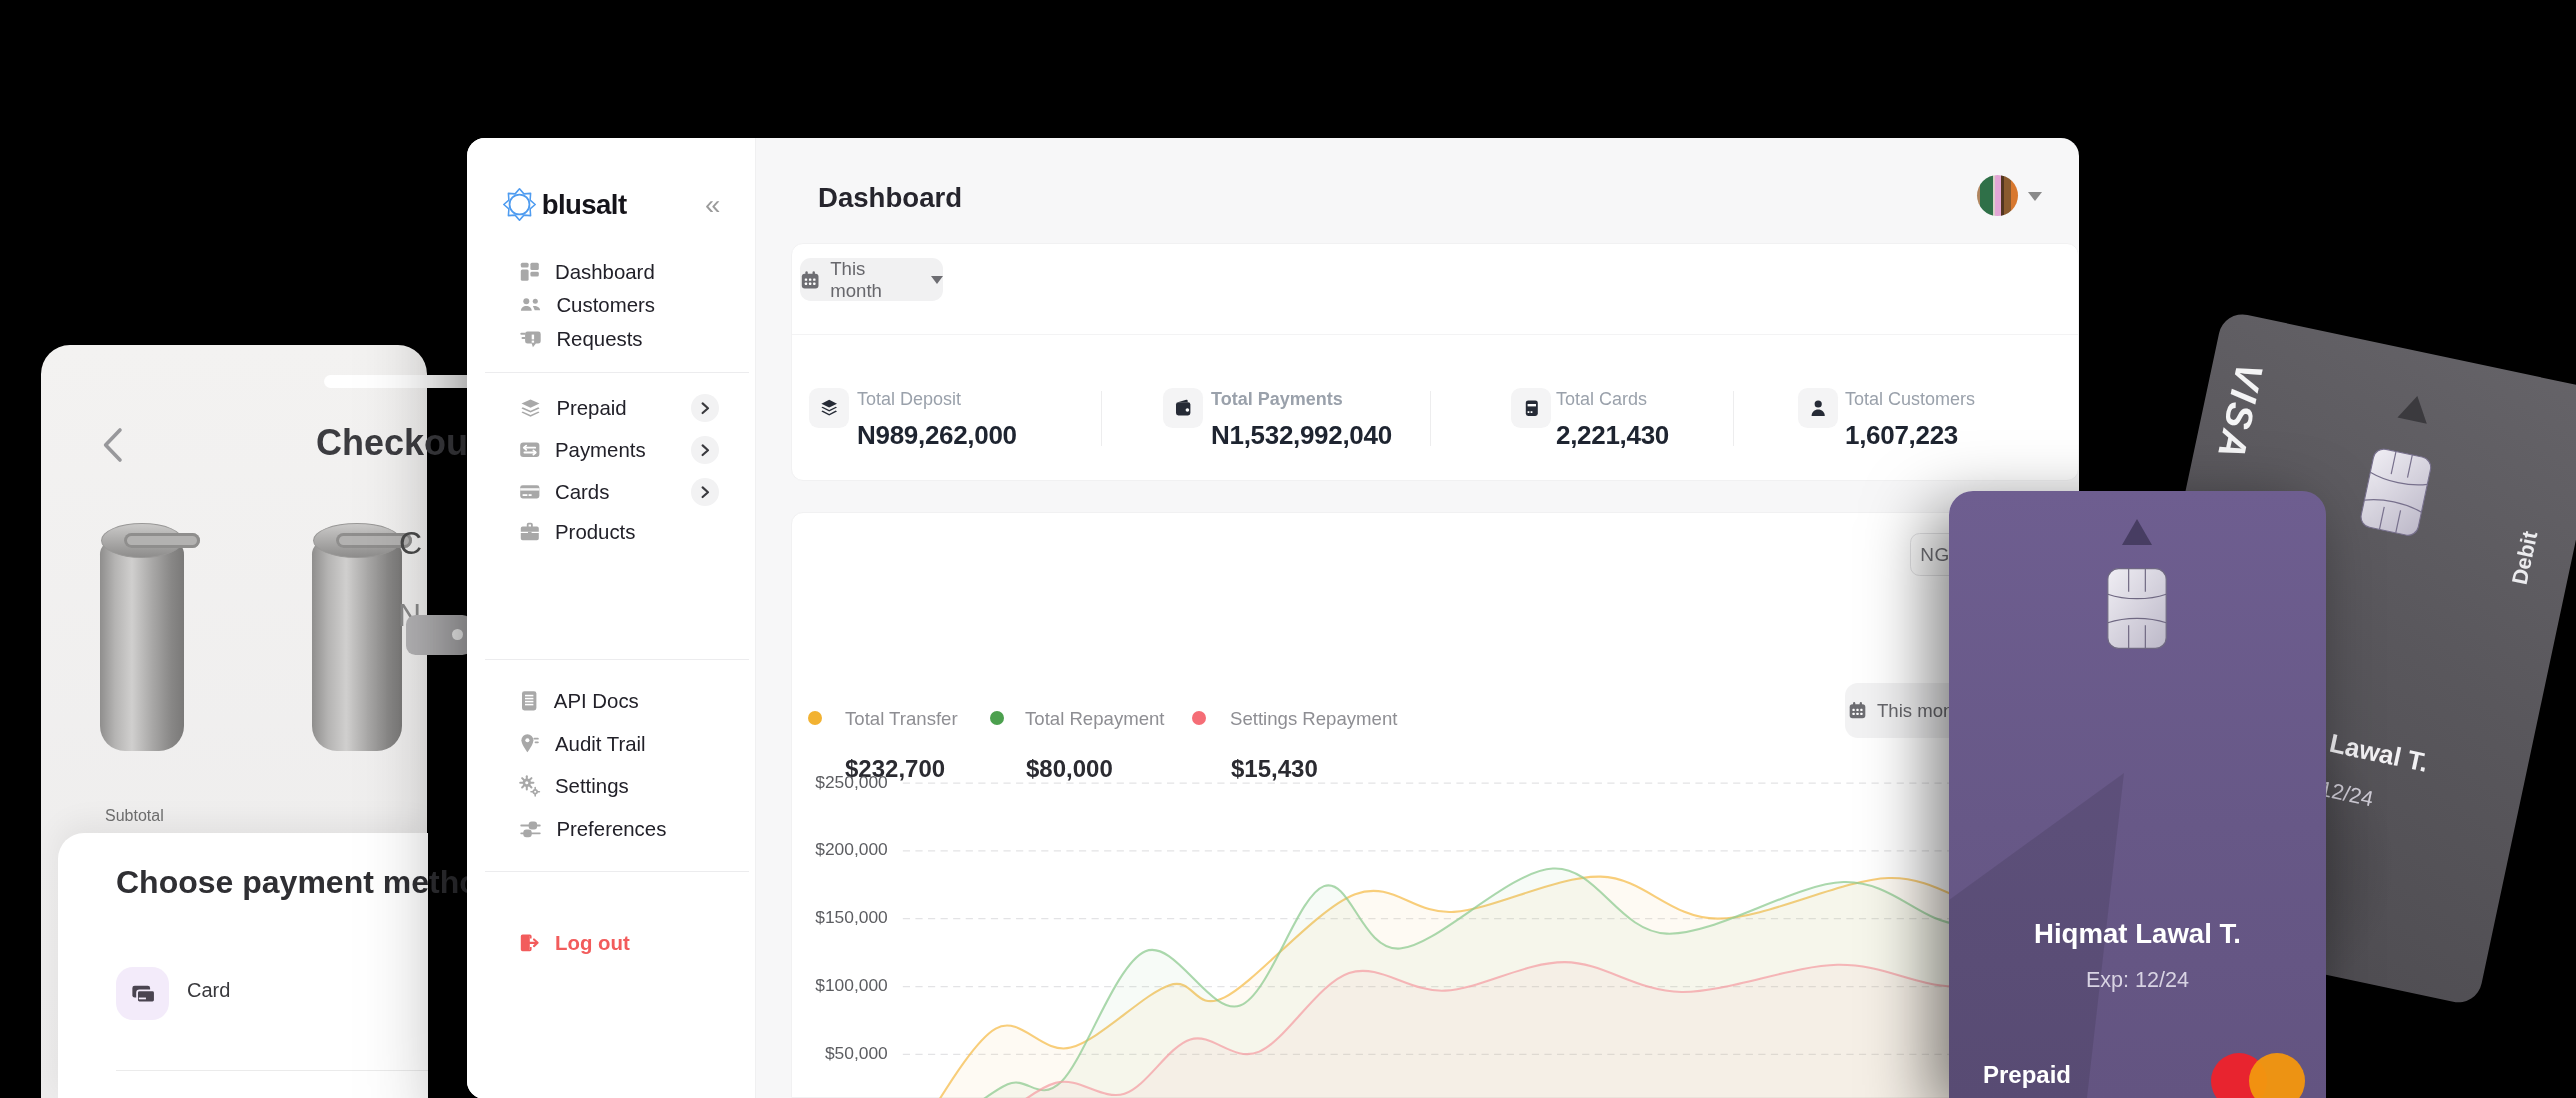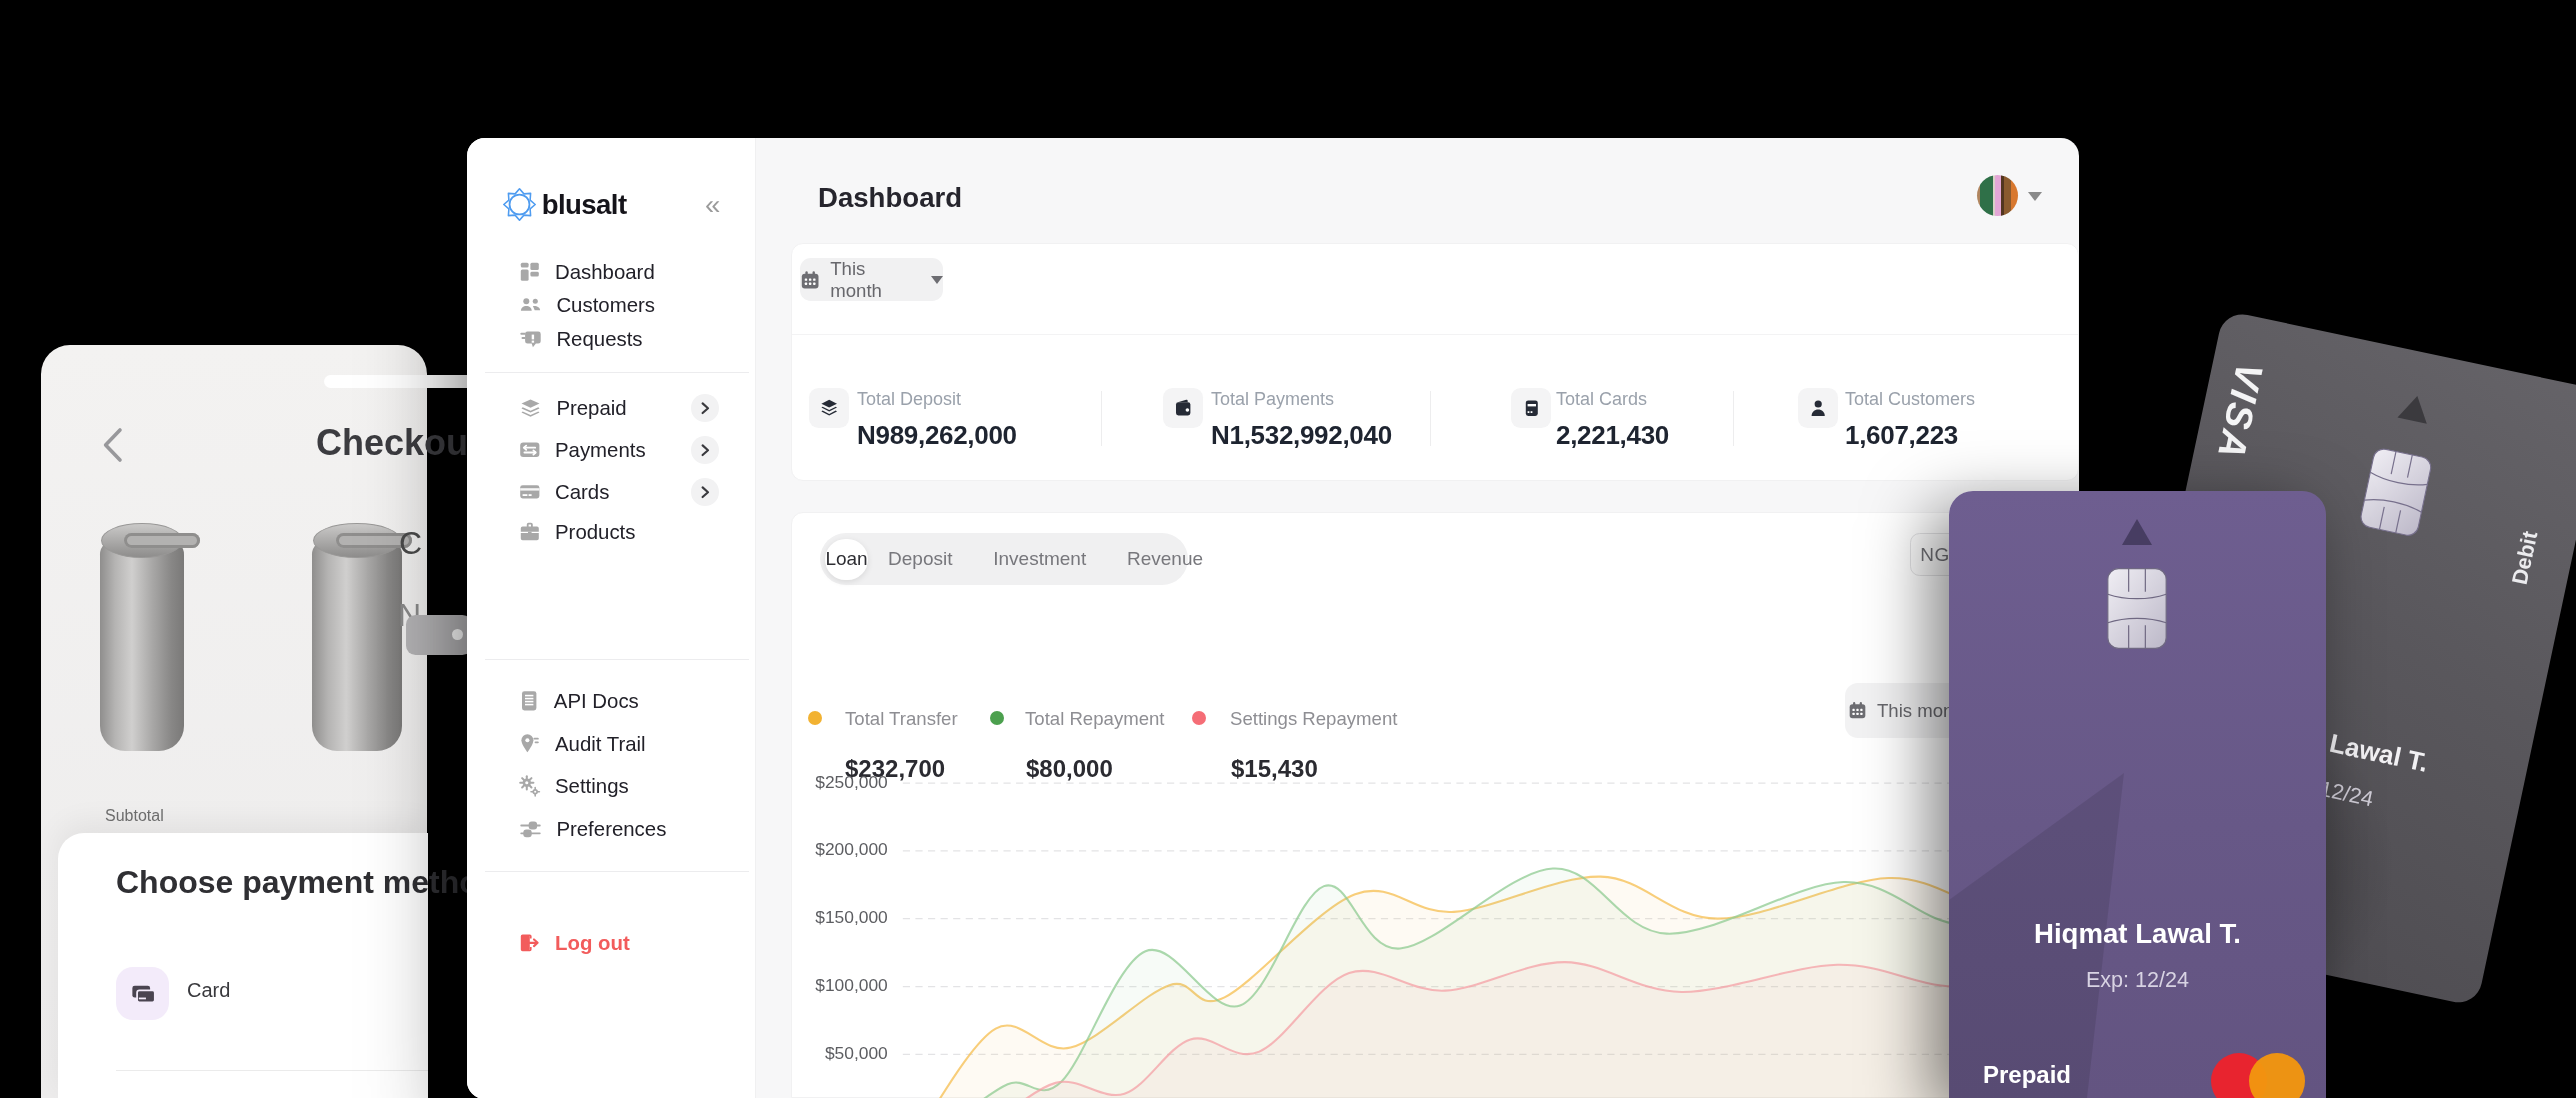--- a/index.html
+++ b/index.html
@@ -366,21 +366,21 @@
       <div class="stat-value" style="left:65px;">N989,262,000</div>
       <div class="stat-divider" style="left:309px;"></div>
 
       <div class="stat-iconbox" style="left:371px;">
         <svg width="20.4" height="20.4" viewBox="0 0 34 34" class="icon-dark">
           <path d="M8 7l14-4a2 2 0 0 1 2.5 2V7z"></path>
           <rect x="5" y="7" width="24" height="22" rx="4"></rect>
           <circle cx="24" cy="20" r="3" fill="#fff"></circle>
         </svg>
       </div>
-      <div class="stat-label" style="left:419px;">Total Payments</div>
+      <div class="stat-label" style="left:419px;font-weight:bold;">Total Payments</div>
       <div class="stat-value" style="left:419px;">N1,532,992,040</div>
       <div class="stat-divider" style="left:638px;"></div>
 
       <div class="stat-iconbox" style="left:719px;">
         <svg width="20.4" height="20.4" viewBox="0 0 34 34" class="icon-dark">
           <rect x="8" y="4" width="20" height="26" rx="4"></rect>
           <rect x="11" y="10" width="14" height="4" fill="#fff"></rect>
           <rect x="11" y="22" width="3" height="3" fill="#fff"></rect>
             <rect x="16" y="22" width="3" height="3" fill="#fff"></rect>
         </svg>
@@ -393,26 +393,20 @@
         <svg width="20.4" height="20.4" viewBox="0 0 34 34" class="icon-dark">
           <circle cx="17" cy="10" r="6"></circle>
             <path d="M6 30c0-7 5-11 11-11s11 4 11 11z"></path>
         </svg>
       </div>
       <div class="stat-label" style="left:1053px;">Total Customers</div>
       <div class="stat-value" style="left:1053px;">1,607,223</div>
     </div>
 
     <div class="panel panel2">
-      <div class="tabs">
-        <div class="tab-active">Loan</div>
-        <div class="tab">Deposit</div>
-        <div class="tab">Investment</div>
-        <div class="tab">Revenue</div>
-      </div>
       <div class="ngn">
         <span class="ngn-label">NGN</span>
         <span class="caret-down" style="border-top-color:#85858a;"></span>
       </div>
 
       <div class="legend-dot" style="left: 16px; background: rgb(242, 178, 50);"></div>
       <div class="legend-label" style="left:53px;">Total Transfer</div>
       <div class="legend-value" style="left:53px;">$232,700</div>
 
       <div class="legend-dot" style="left: 198px; background: rgb(76, 160, 78);"></div>

